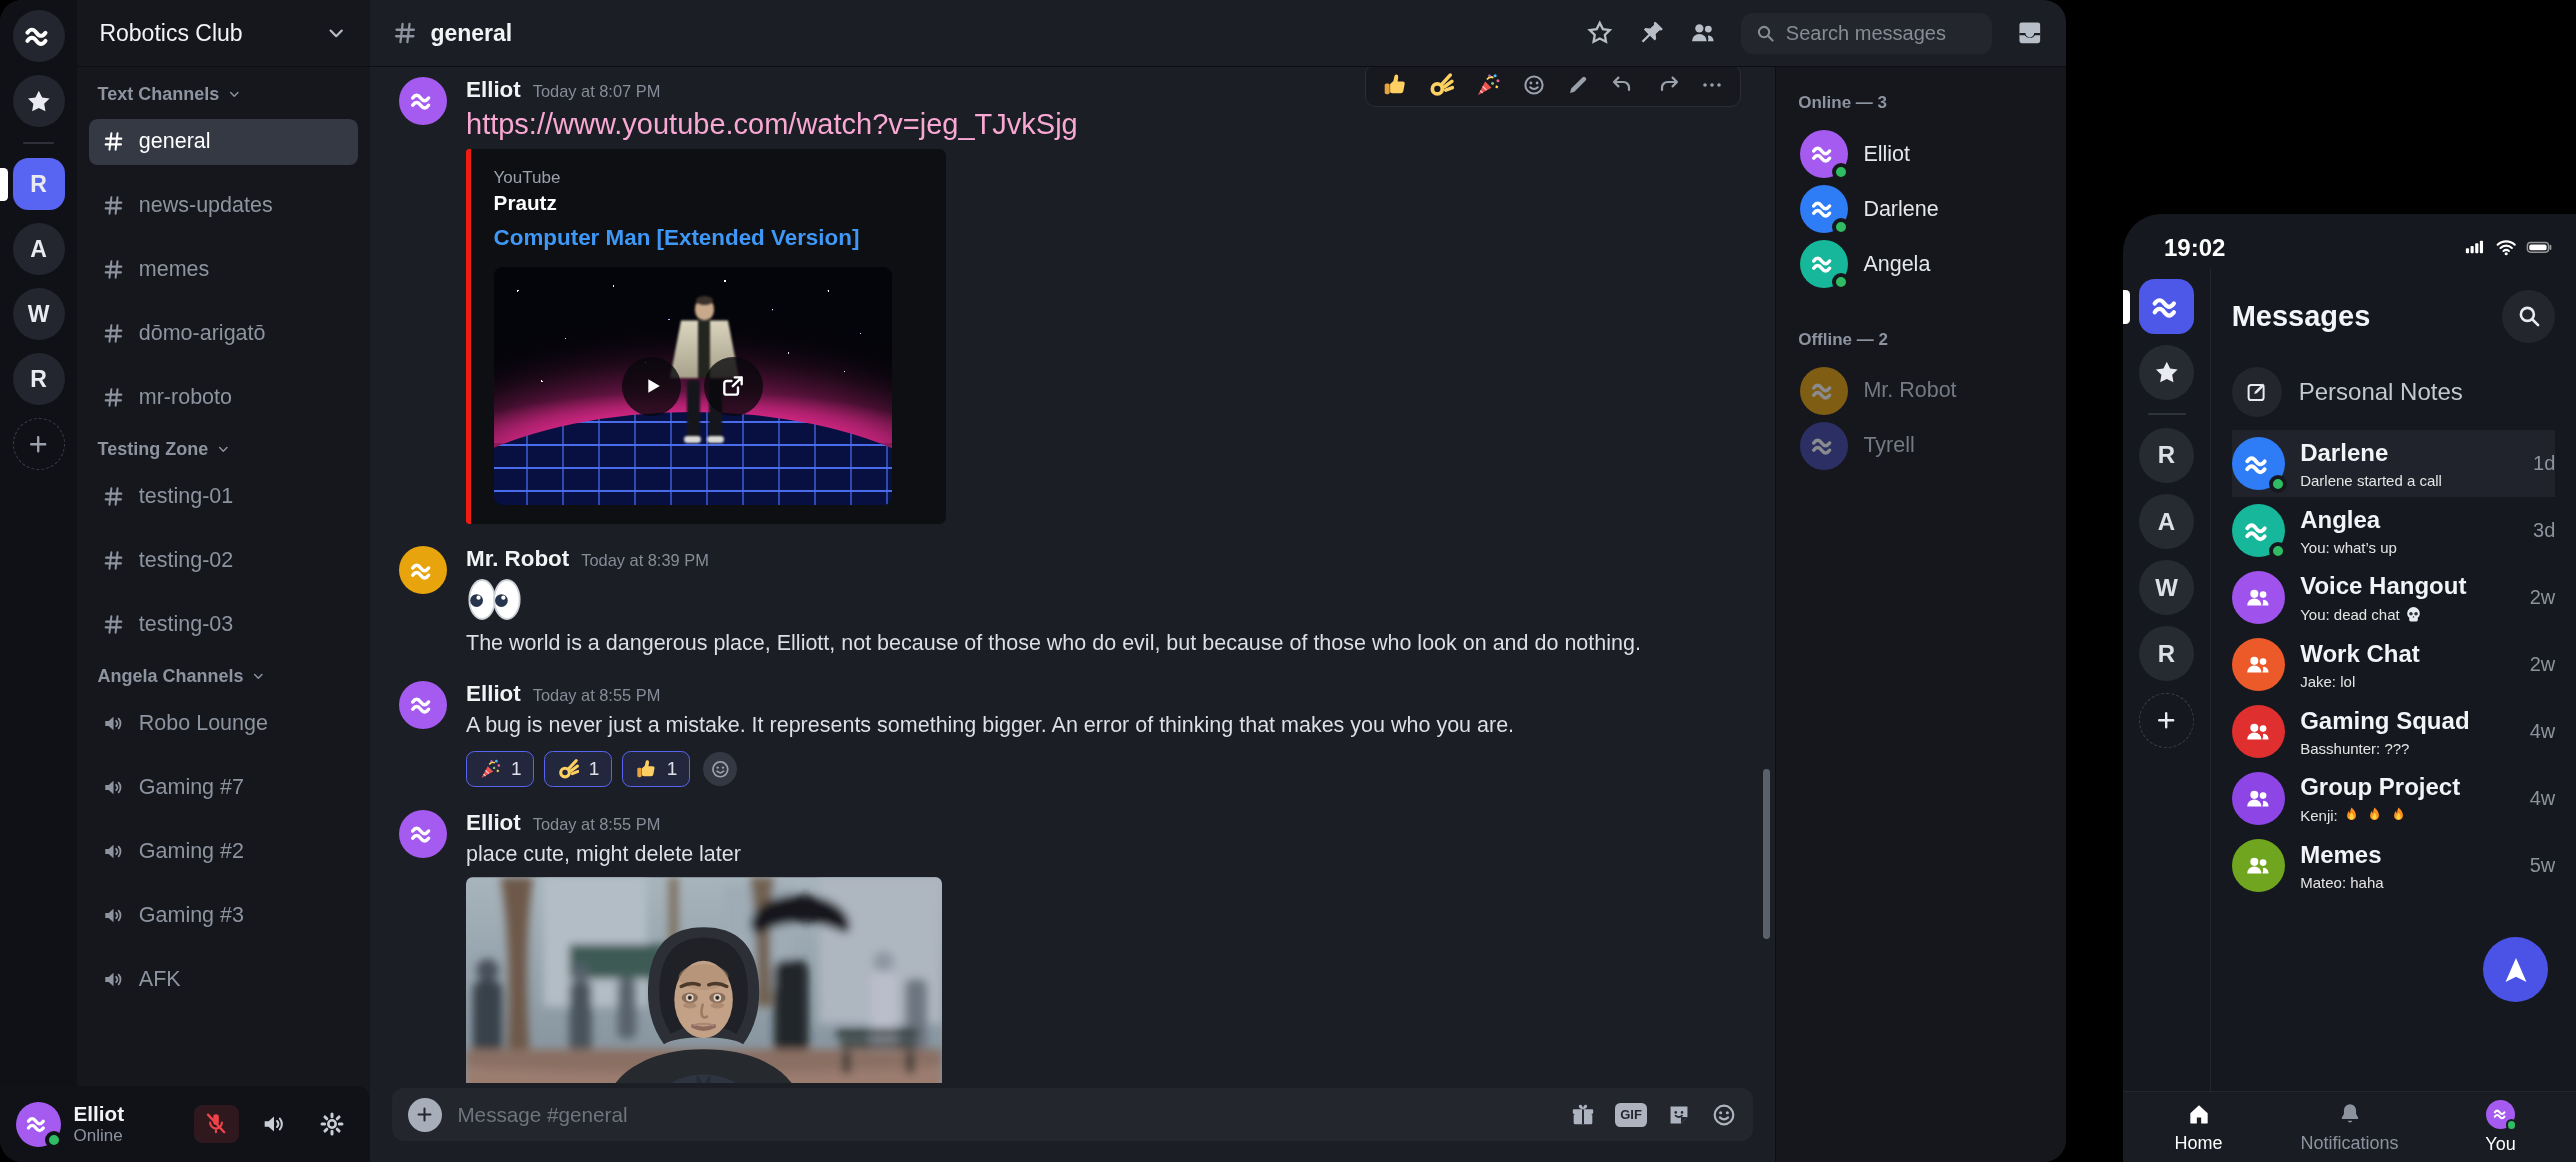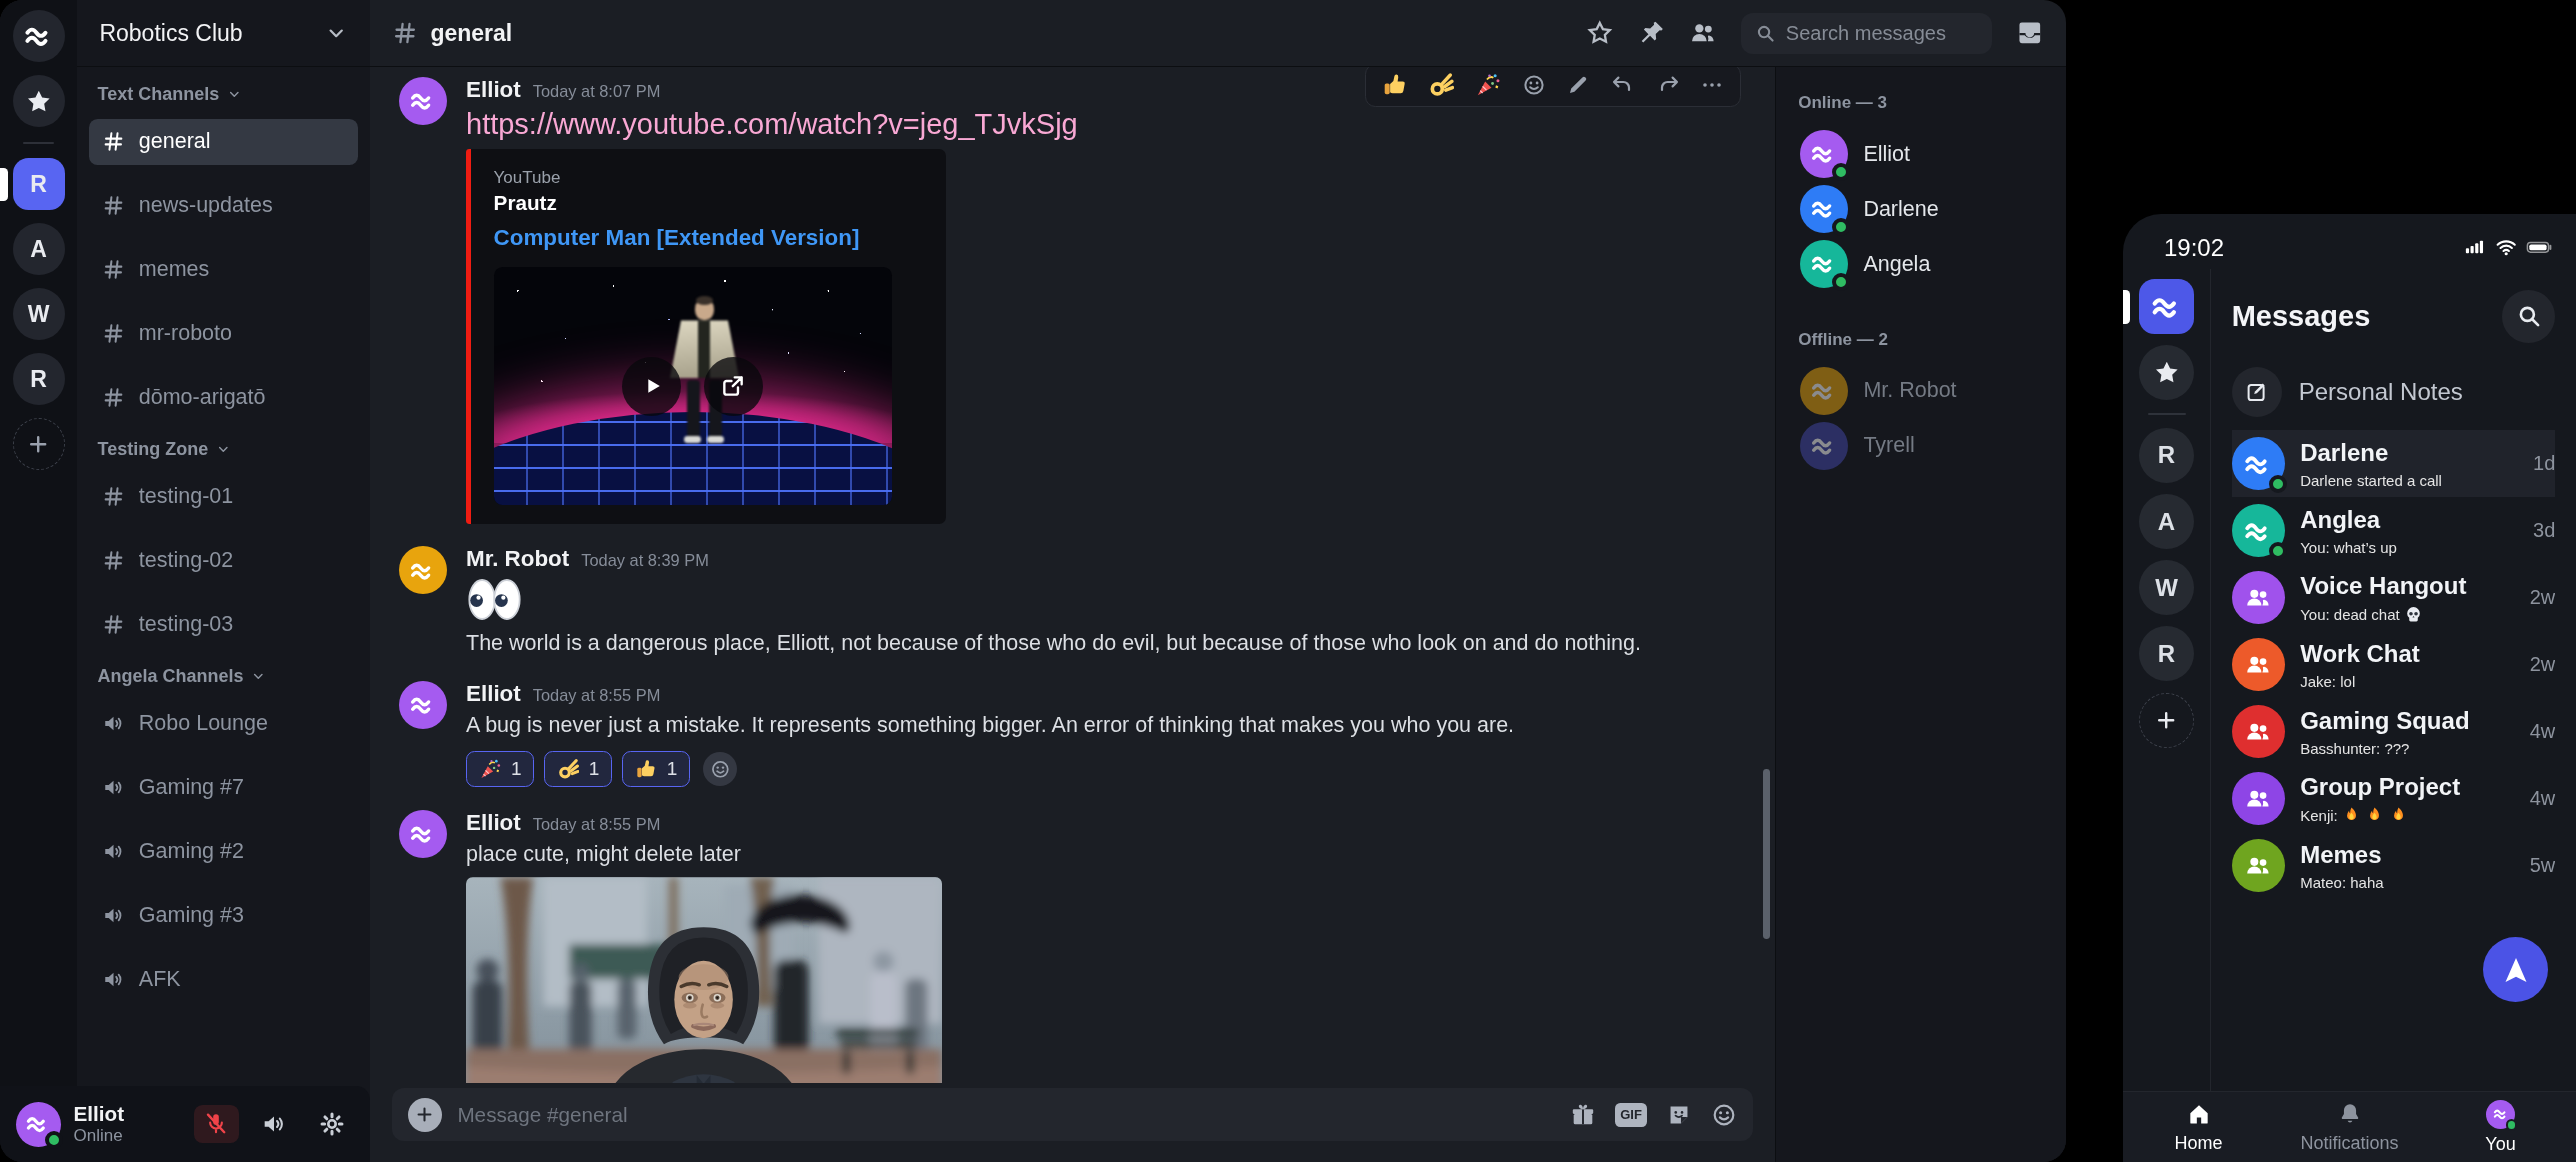--- a/index.html
+++ b/index.html
@@ -144,21 +144,21 @@
   .member{display:flex;align-items:center;gap:15.5px;height:55px;padding:0 6.9px;border-radius:8.6px;cursor:pointer}
   .member .avatar{width:48px;height:48px}
   .member .presence{border-color:#15171d}
   .mem-name{font-size:21.5px;color:#e4e7eb}
   .member.offline .avatar{opacity:.5}
   .member.offline .mem-name{color:#747a84}
 
   
   .phone{position:absolute;left:2123px;top:214px;width:453px;height:949px;background:#15181e;border-radius:38px 0 0 0;overflow:hidden;display:flex;flex-direction:column}
   .p-status{height:55px;flex-shrink:0;display:flex;align-items:center;padding:12px 22.4px 0 41px;color:#fff}
-  .p-time{font-size:24px;font-weight:normal}
+  .p-time{font-size:24px;font-weight:bold}
   .p-sicons{margin-left:auto;display:flex;gap:8.6px;align-items:center}
   .p-sicons svg{height:22.4px}
   .p-body{flex:1;display:flex;min-height:0;position:relative}
   .p-rail{width:88px;flex-shrink:0;border-right:1.7px solid #23262d;display:flex;flex-direction:column;align-items:center;padding-top:10.3px;gap:11.2px}
   .p-app{width:55px;height:55px;border-radius:15.5px;background:#4d58e8;position:relative;cursor:pointer}
   .p-app svg{width:36px;height:36px}
   .p-pill{position:absolute;left:-16.4px;top:10.3px;width:7.7px;height:34px;background:#fff;border-radius:0 4.3px 4.3px 0}
   .p-ritem{width:55px;height:55px;border-radius:50%;background:#262a31;color:#dde1e7;font-size:24px;font-weight:bold;cursor:pointer}
   .p-ritem svg{width:27.6px;height:27.6px;color:#e9ebf0}
   .p-rdiv{width:38px;height:1.7px;background:#2e323a;border-radius:0.9px;margin:1.7px 0}
@@ -451,30 +451,30 @@
                 </span>
     <span class="c-name">memes</span>
   </div>
 
   <div class="chan">
     <span class="c-ic-holder">
                   <svg style="width:23px;height:23px" viewBox="0 0 27 27" width="23" height="23">
                     <use href="#sym-hash"></use>
                   </svg>
                 </span>
+    <span class="c-name">dōmo-arigatō</span>
+  </div>
+
+  <div class="chan">
+    <span class="c-ic-holder">
+                  <svg style="width:23px;height:23px" viewBox="0 0 27 27" width="23" height="23">
+                    <use href="#sym-hash"></use>
+                  </svg>
+                </span>
     <span class="c-name">mr-roboto</span>
-  </div>
-
-  <div class="chan">
-    <span class="c-ic-holder">
-                  <svg style="width:23px;height:23px" viewBox="0 0 27 27" width="23" height="23">
-                    <use href="#sym-hash"></use>
-                  </svg>
-                </span>
-    <span class="c-name">dōmo-arigatō</span>
   </div>
 </div>
   </div>
 
   <div>
     <div class="sb-label">
       <span class="sb-label-text">Testing Zone</span>
       <svg viewBox="0 0 17 17" width="14.6" height="14.6">
                 <use href="#sym-chevron"></use>
               </svg>

